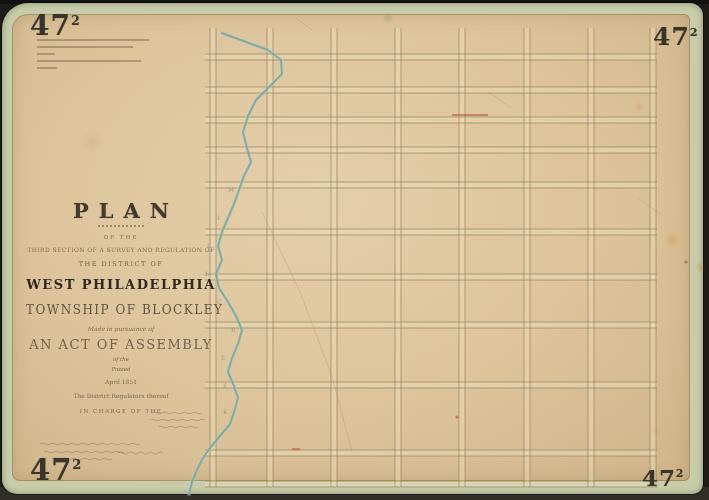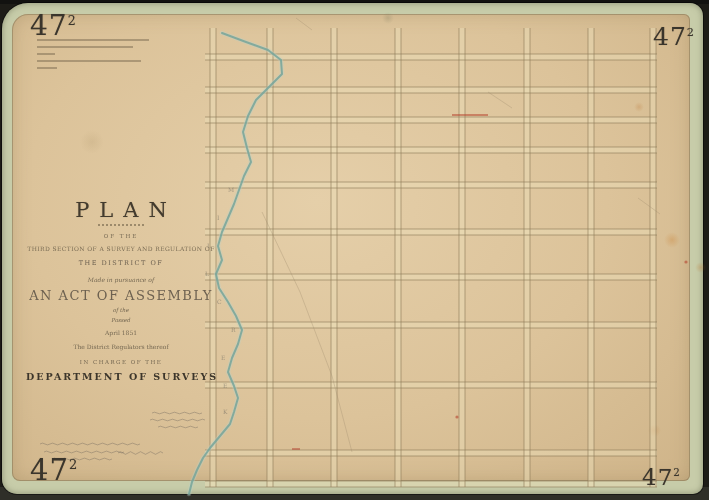--- a/index.html
+++ b/index.html
@@ -21,42 +21,42 @@
     position:absolute;left:10px;top:11px;right:13px;bottom:13px;
     background:radial-gradient(ellipse at 45% 40%, #e5cfa9 0%, #dcc39a 55%, #cfb489 100%);
     border-radius:16px 6px 6px 8px;
     box-shadow:inset 0 0 0 1px rgba(120,108,78,.45), inset 0 0 18px rgba(140,120,80,.35);
   }
   .stain{position:absolute;border-radius:50%;pointer-events:none;}
   svg.map{position:absolute;left:0;top:0;width:709px;height:500px;}
 
   
   .corner{
-    position:absolute;color:#3a352c;font-weight:normal;
+    position:absolute;color:#3a352c;font-weight:bold;
     font-family:"DejaVu Serif","Liberation Serif",serif;
     text-shadow:0 0 1px rgba(58,53,44,.35);
     letter-spacing:1px;line-height:1;
   }
   .corner sup{font-size:45%;vertical-align:super;}
   .corner.tl{left:30px;top:12px;font-size:28px;}
   .corner.tr{left:653px;top:24px;font-size:25px;}
   .corner.bl{left:30px;top:456px;font-size:29px;}
   .corner.br{left:642px;top:466px;font-size:23px;}
 
   
   .stamp{position:absolute;left:37px;top:39px;width:130px;}
   .stamp .sline{height:1.5px;margin-bottom:5.5px;background:rgba(92,80,58,.38);}
 
   
   .title-block{
     position:absolute;left:26px;top:198px;width:190px;text-align:center;
     color:#756852;
   }
   .title-block div{white-space:nowrap;}
-  .t-plan{font-size:21px;font-weight:normal;letter-spacing:10px;padding-left:10px;
+  .t-plan{font-size:21px;font-weight:bold;letter-spacing:10px;padding-left:10px;
           color:#433b2e;margin-bottom:2px;text-shadow:0 0 1px rgba(67,59,46,.4);}
   .t-flourish{width:46px;height:0;border-bottom:2px dotted rgba(100,88,64,.55);
           margin:0 auto 7px auto;}
   .t-ofthe{font-size:5.5px;letter-spacing:2px;margin-bottom:6px;}
   .t-section{font-size:6px;letter-spacing:.4px;margin-bottom:7px;color:#7a6c54;}
   .t-district{font-size:6.5px;letter-spacing:1.5px;margin-bottom:9px;color:#6d6150;}
   .t-westphila{font-size:13px;font-weight:bold;letter-spacing:1.5px;color:#2d2820;
           margin-bottom:11px;}
   .t-blockley{font-size:12px;letter-spacing:1.5px;color:#5f5444;margin-bottom:8px;}
   .t-it{font-style:italic;font-size:6px;margin-bottom:5px;}
@@ -184,21 +184,22 @@
     <div class="sline" style="width: 104px;"></div>
     <div class="sline" style="width: 20px;"></div>
   </div>
 
 <div class="title-block">
   <div class="t-plan">PLAN</div>
   <div class="t-flourish"></div>
   <div class="t-ofthe">OF THE</div>
   <div class="t-section">THIRD SECTION OF A SURVEY AND REGULATION OF</div>
   <div class="t-district">THE DISTRICT OF</div>
+  <div class="t-westphila">WEST PHILADELPHIA</div>
+  <div class="t-blockley">TOWNSHIP OF BLOCKLEY</div>
   <div class="t-it">Made in pursuance of</div>
   <div class="t-act">AN ACT OF ASSEMBLY</div>
   <div class="t-it2">of the</div>
   <div class="t-passed">Passed</div>
   <div class="t-date">April 1851</div>
   <div class="t-regulators">The District Regulators thereof</div>
   <div class="t-charge">IN CHARGE OF THE</div>
-  <div class="t-dept">DEPARTMENT OF SURVEYS</div>
 </div>
 
 </body></html>

